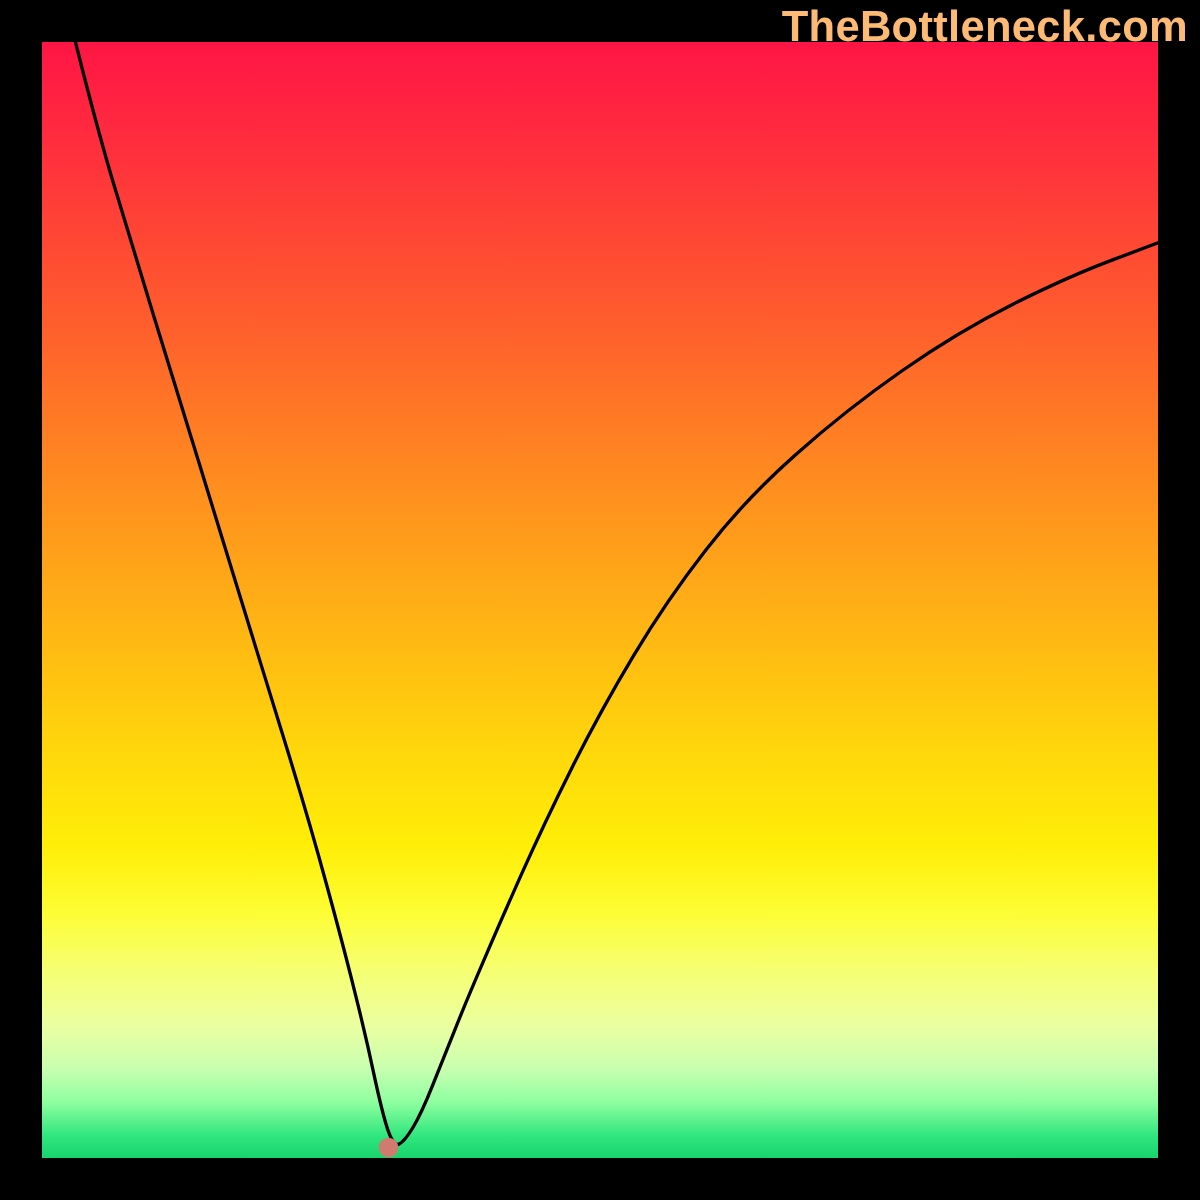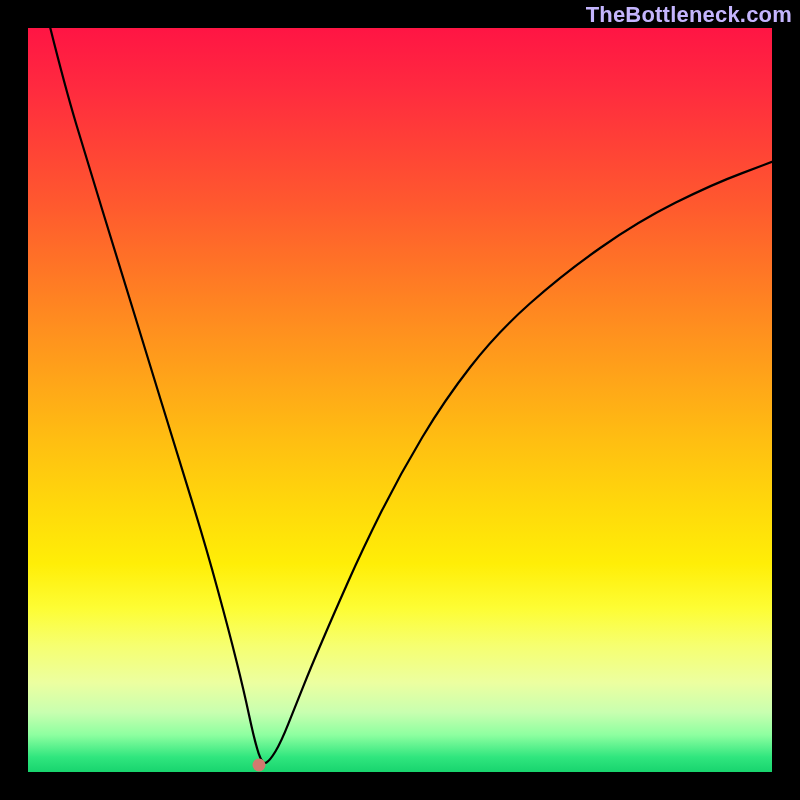--- a/index.html
+++ b/index.html
@@ -43,23 +43,23 @@
       #8effa0 95%,
       #30e67e 98%,
       #18d46e 100%
     );
   }
   .watermark {
     position: absolute;
     top: 2px;
     right: 8px;
     font-family: Arial, Helvetica, sans-serif;
-    font-size: 22px;
+    font-size: 29px;
     font-weight: 600;
-    color: #c4b5fd;
+    color: #fdba74;
     letter-spacing: 0.2px;
   }
   svg.curve {
     position: absolute;
     top: 0;
     left: 0;
     width: 744px;
     height: 744px;
   }
   .marker {

